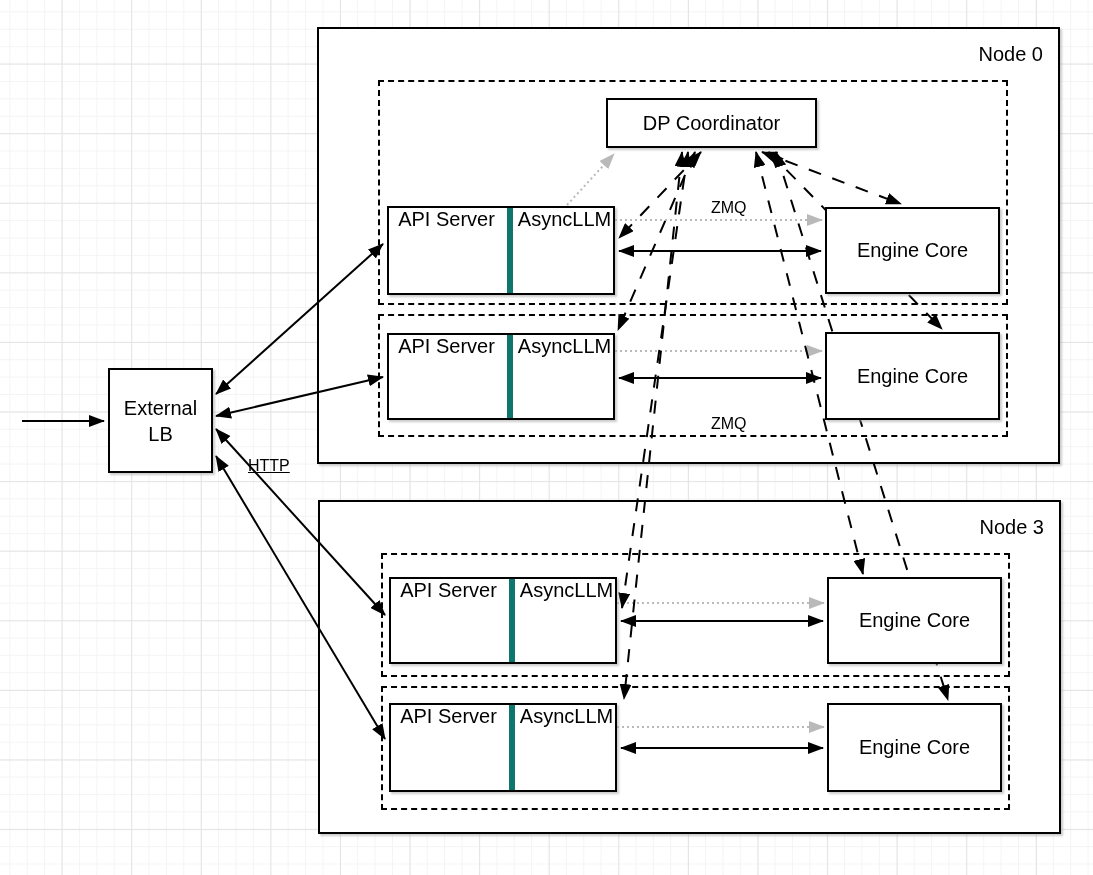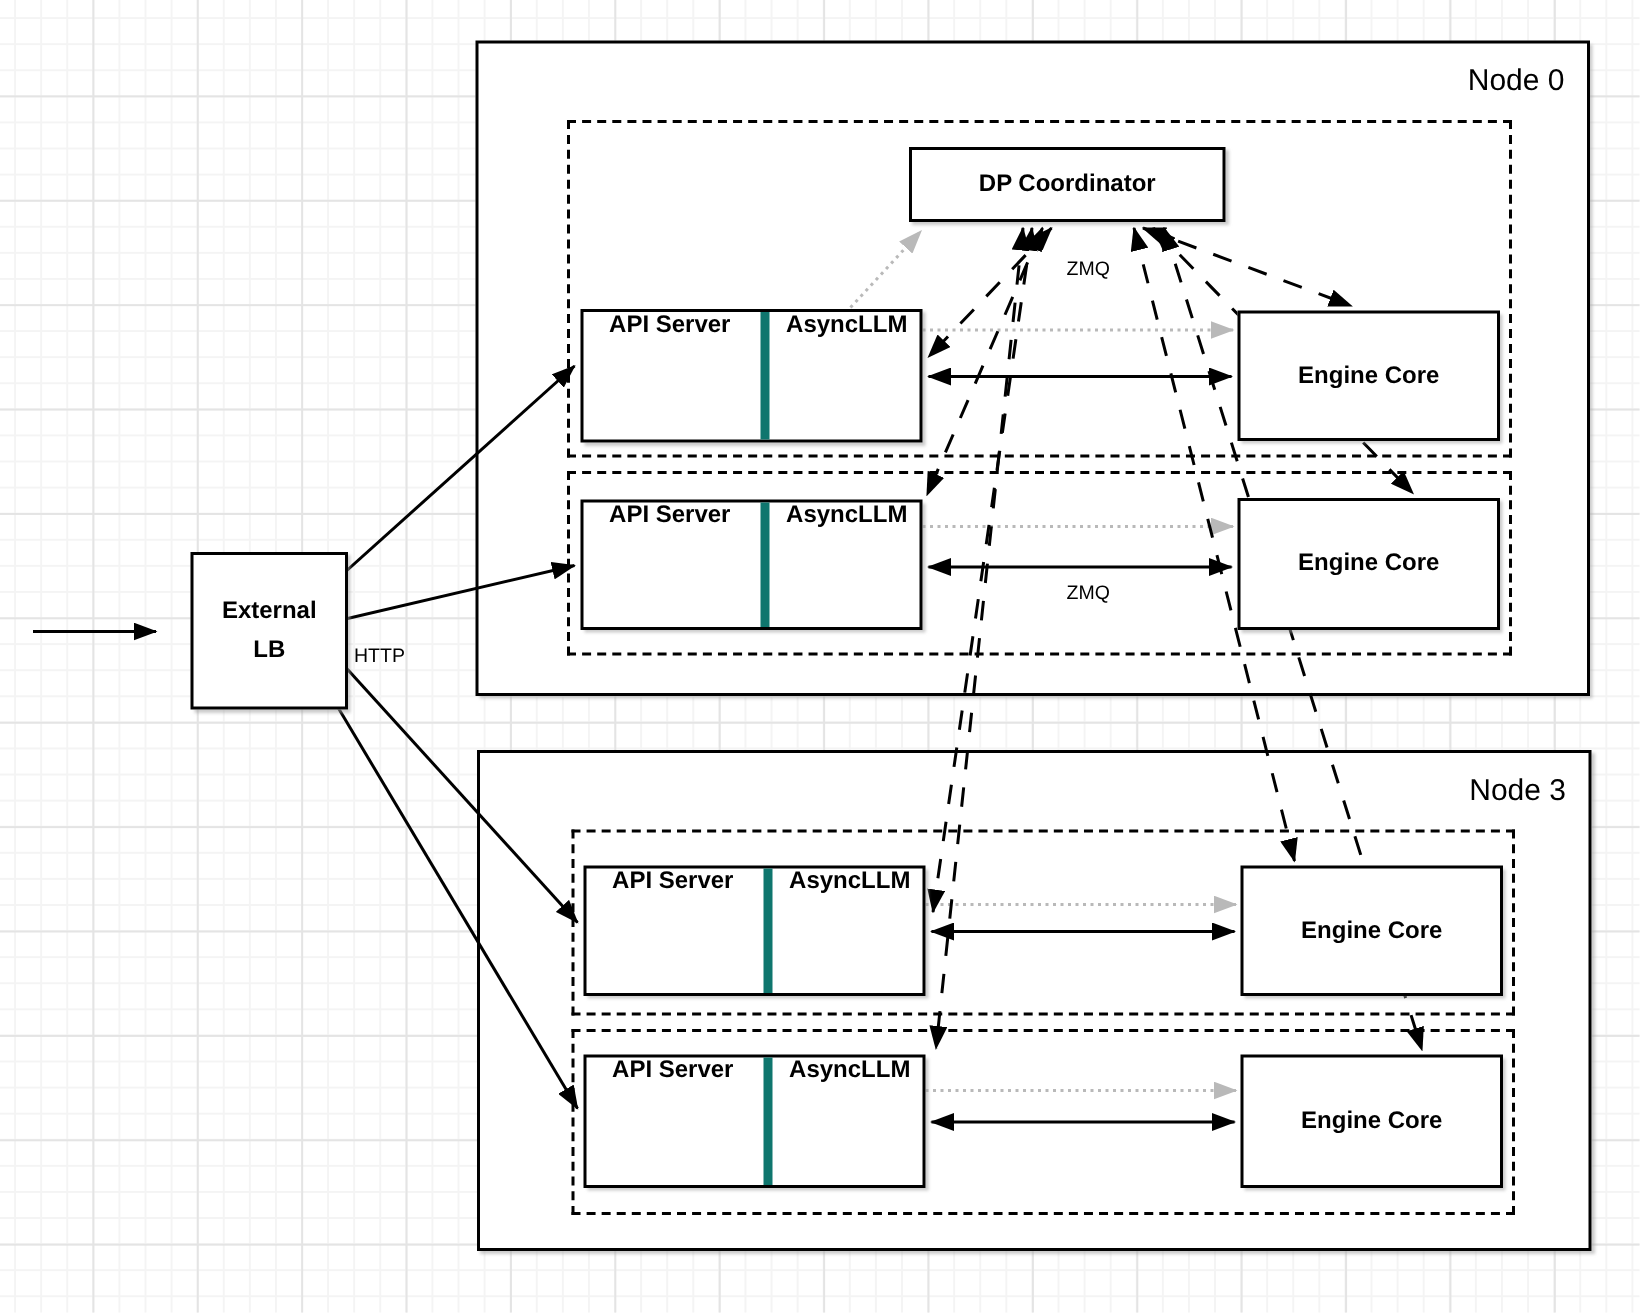--- a/index.html
+++ b/index.html
@@ -19,28 +19,27 @@
     background:#fff;border:2px solid #000;
     box-shadow:2px 2px 2px rgba(160,160,160,.55);
     padding-left:22px;
   }
   .node-label{
     position:absolute;top:14px;right:15px;font-size:20px;white-space:nowrap;
   }
   .dashed-group{border:2px dashed #000;background:transparent;}
   .solid-box{
     background:#fff;border:2px solid #000;display:flex;align-items:center;
-    justify-content:center;font-size:16px;text-align:center;
+    justify-content:center;font-size:20px;text-align:center;
     box-shadow:2px 2px 2px rgba(160,160,160,.55);
-    font-weight:bold;
   }
   .pair-box{display:flex;padding:0;align-items:stretch;}
   .pair-cell{display:flex;justify-content:center;flex:0 0 auto;}
   .pair-cell.right{border-left:6px solid #0f766e;}
-  .edge-label{position:absolute;font-size:13px;white-space:nowrap;}
+  .edge-label{position:absolute;font-size:16px;white-space:nowrap;margin-top:28px;}
   svg.wires{position:absolute;left:0;top:0;pointer-events:none;}
   .edge-solid{stroke:#000;stroke-width:2;fill:none;}
   .edge-dash{stroke:#000;stroke-width:2;fill:none;stroke-dasharray:13 12;}
   .edge-dot{stroke:#b9b9b9;stroke-width:2;fill:none;stroke-dasharray:2 3;}
 </style>
 </head>
 <body>
 
 <div class="canvas">
 
@@ -92,21 +91,21 @@
     <line class="edge-dash" x1="762" y1="152" x2="901" y2="204" marker-start="url(#arrB)" marker-end="url(#arrB)"></line>
     <line class="edge-dash" x1="769" y1="152" x2="942" y2="329" marker-start="url(#arrB)" marker-end="url(#arrB)"></line>
     <line class="edge-dash" x1="756" y1="152" x2="863" y2="574" marker-start="url(#arrB)" marker-end="url(#arrB)"></line>
     <line class="edge-dash" x1="776" y1="152" x2="948" y2="700" marker-start="url(#arrB)" marker-end="url(#arrB)"></line>
   </svg>
 
   <div class="abs solid-box" style="left:606px;top:98px;width:211px;height:50px;">
     <span>DP Coordinator</span>
   </div>
 
-  <div class="abs solid-box" style="left:108px;top:368px;width:105px;height:105px;flex-direction:column;line-height:26px;margin-left:19px;">
+  <div class="abs solid-box" style="left:108px;top:368px;width:105px;height:105px;flex-direction:column;line-height:26px;">
     <span>External</span>
     <span>LB</span>
   </div>
 
   <div class="abs solid-box pair-box" style="left:387px;top:206px;width:228px;height:89px;">
     <div class="pair-cell" style="width:121px;">
       <span>API Server</span>
     </div>
     <div class="pair-cell right" style="width:103px;">
       <span>AsyncLLM</span>
@@ -147,15 +146,15 @@
     <div class="pair-cell right" style="width:103px;">
       <span>AsyncLLM</span>
     </div>
   </div>
   <div class="abs solid-box" style="left:827px;top:703px;width:175px;height:89px;">
     <span>Engine Core</span>
   </div>
 
   <div class="edge-label" style="left:711px;top:171px;">ZMQ</div>
   <div class="edge-label" style="left:711px;top:387px;">ZMQ</div>
-  <div class="edge-label" style="left:236px;top:429px;">HTTP</div>
+  <div class="edge-label" style="left:248px;top:429px;text-decoration:underline;">HTTP</div>
 
 </div>
 
 </body></html>

